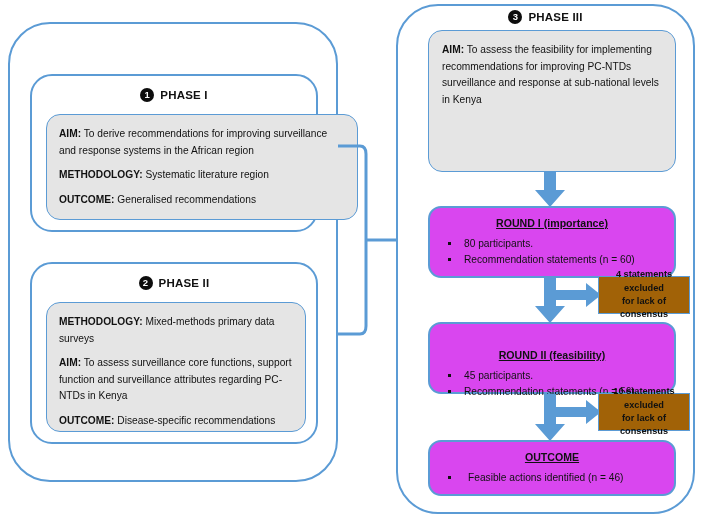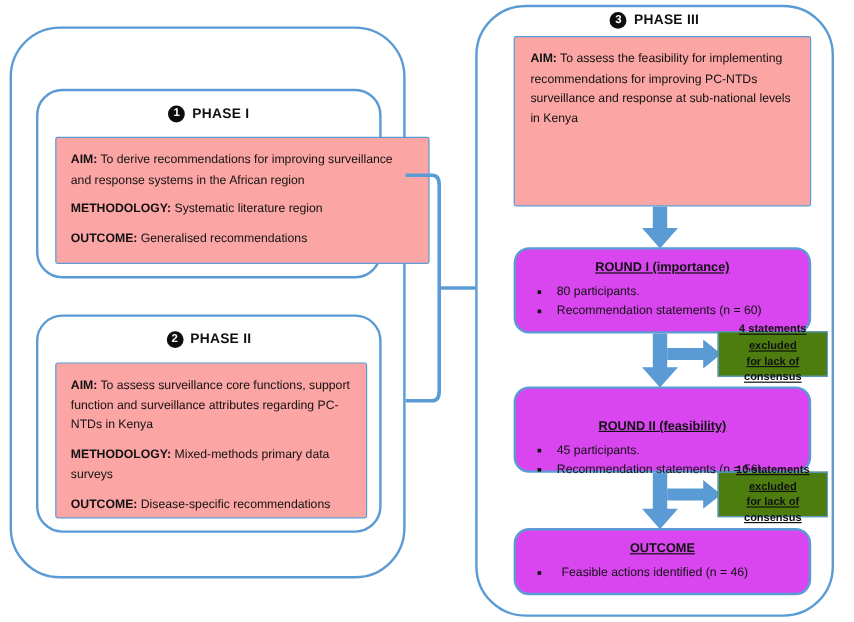--- a/index.html
+++ b/index.html
@@ -18,21 +18,21 @@
   .outer-right{
     left:396px;top:4px;width:299px;height:510px;
     border:2.5px solid #5B9BD5;border-radius:42px;background:#fff;
   }
 
   
   .phase-card{
     border:2.5px solid #5B9BD5;border-radius:22px;background:#fff;
   }
   .phase-inner{
-    border:1.6px solid #5B9BD5;border-radius:2px;background:#fca5a5;
+    border:1.6px solid #5B9BD5;border-radius:14px;background:#e5e5e5;
   }
 
   .phase-title{
     text-align:center;font-weight:bold;font-size:11.5px;letter-spacing:.2px;
     display:flex;align-items:center;justify-content:center;gap:6px;
   }
   .numcircle{
     display:inline-flex;align-items:center;justify-content:center;
     width:14px;height:14px;border-radius:50%;
     background:#0d0d0d;color:#fff;font-size:9.5px;font-weight:bold;
@@ -55,23 +55,23 @@
   .bullets{margin:0;padding:0;list-style:none;font-size:10.2px;line-height:1.6;}
   .bullets li{position:relative;padding-left:26px;}
   .bullets li::before{
     content:"";position:absolute;left:10px;top:6px;
     width:2.6px;height:2.6px;background:#111;border-radius:0;
   }
   .bullets.center li{padding-left:30px;}
 
   
   .note-box{
-    border:1.6px solid #5B9BD5;background:#4d7c0f;
+    border:1.6px solid #5B9BD5;background:#a16207;
     display:flex;align-items:center;justify-content:center;text-align:center;
-    font-size:9.2px;font-weight:bold;line-height:1.45;padding:2px 4px;text-decoration:underline;
+    font-size:9.2px;font-weight:bold;line-height:1.45;padding:2px 4px;
   }
 
   
   .arrow-down{filter:none;}
   svg{display:block;overflow:visible;}
 </style>
 </head>
 <body>
 
 <div class="abs outer-left"></div>
@@ -90,22 +90,22 @@
   </div>
 </div>
 
 <div class="abs phase-card" style="left:30px;top:262px;width:288px;height:182px;">
   <div class="phase-title" style="margin-top:12px;">
     <span class="numcircle">2</span>
     <span>PHASE II</span>
   </div>
   <div class="abs phase-inner" style="left:14px;top:38px;width:260px;height:130px;padding:11px 12px;">
     <div class="body-text">
+      <p><span class="lbl">METHODOLOGY:</span><span> Mixed-methods primary data surveys</span></p>
       <p><span class="lbl">AIM:</span><span> To assess surveillance core functions, support function and surveillance attributes regarding PC-NTDs in Kenya</span></p>
-      <p><span class="lbl">METHODOLOGY:</span><span> Mixed-methods primary data surveys</span></p>
       <p><span class="lbl">OUTCOME:</span><span> Disease-specific recommendations</span></p>
     </div>
   </div>
 </div>
 
 <svg class="abs" style="left:332px;top:140px;width:70px;height:200px;" viewBox="0 0 70 200">
   <path d="M6,6 L28,6 Q34,6 34,14 L34,186 Q34,194 28,194 L6,194" fill="none" stroke="#5B9BD5" stroke-width="3"></path>
   <path d="M34,100 L64,100" fill="none" stroke="#5B9BD5" stroke-width="3"></path>
 </svg>
 

